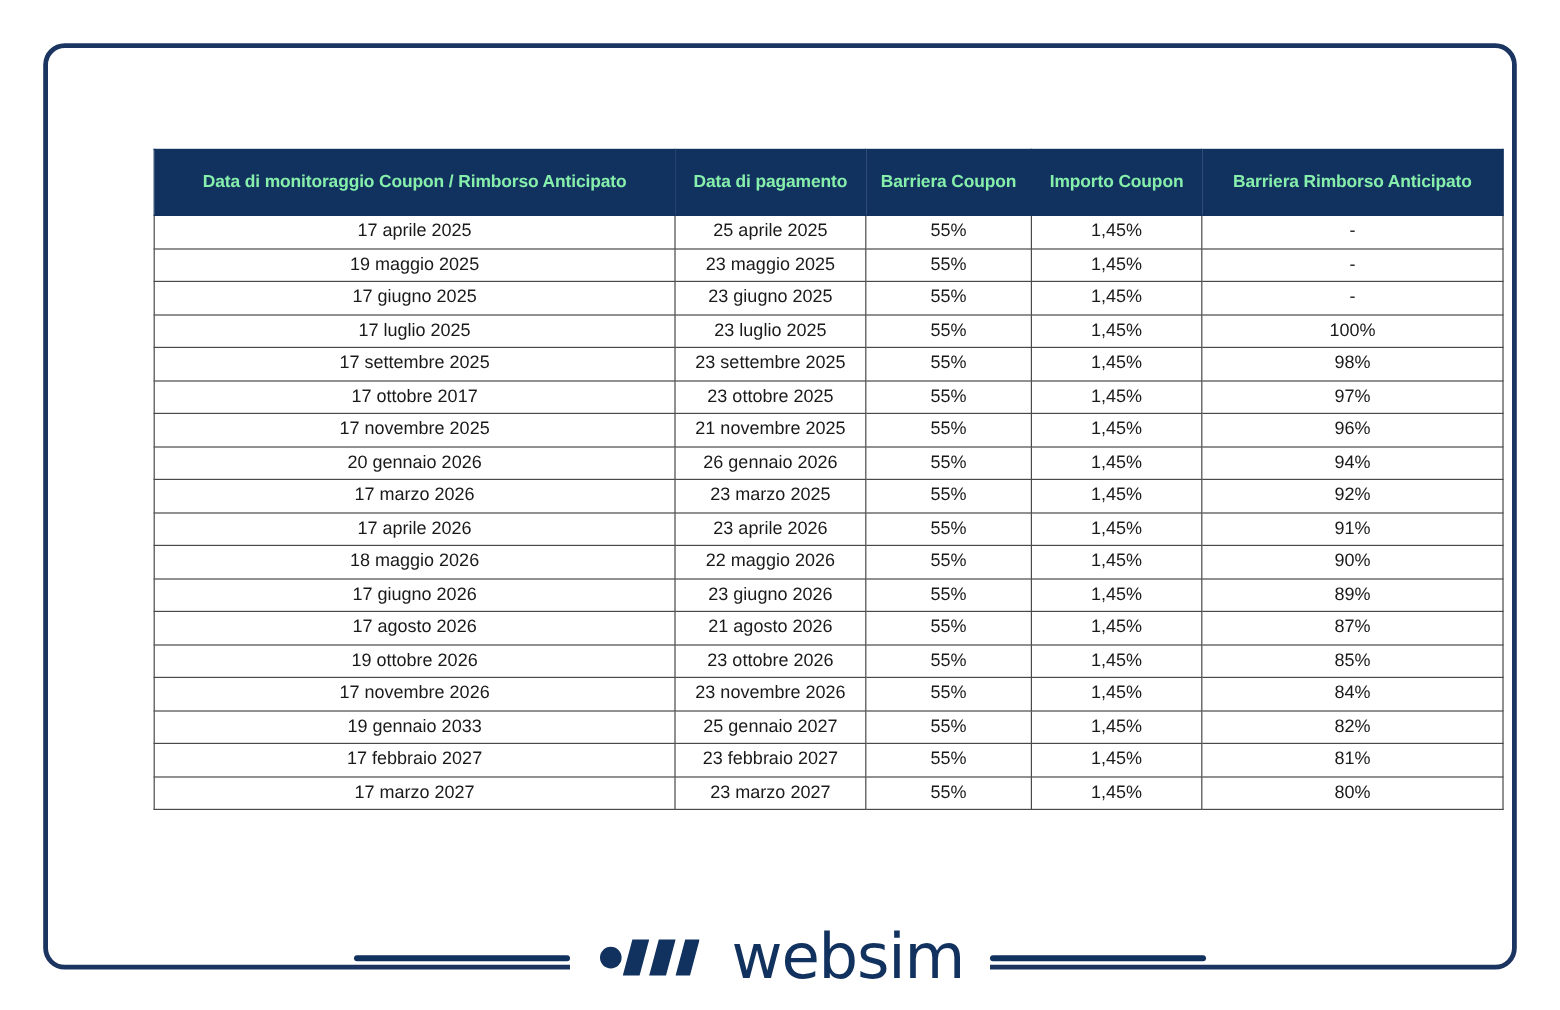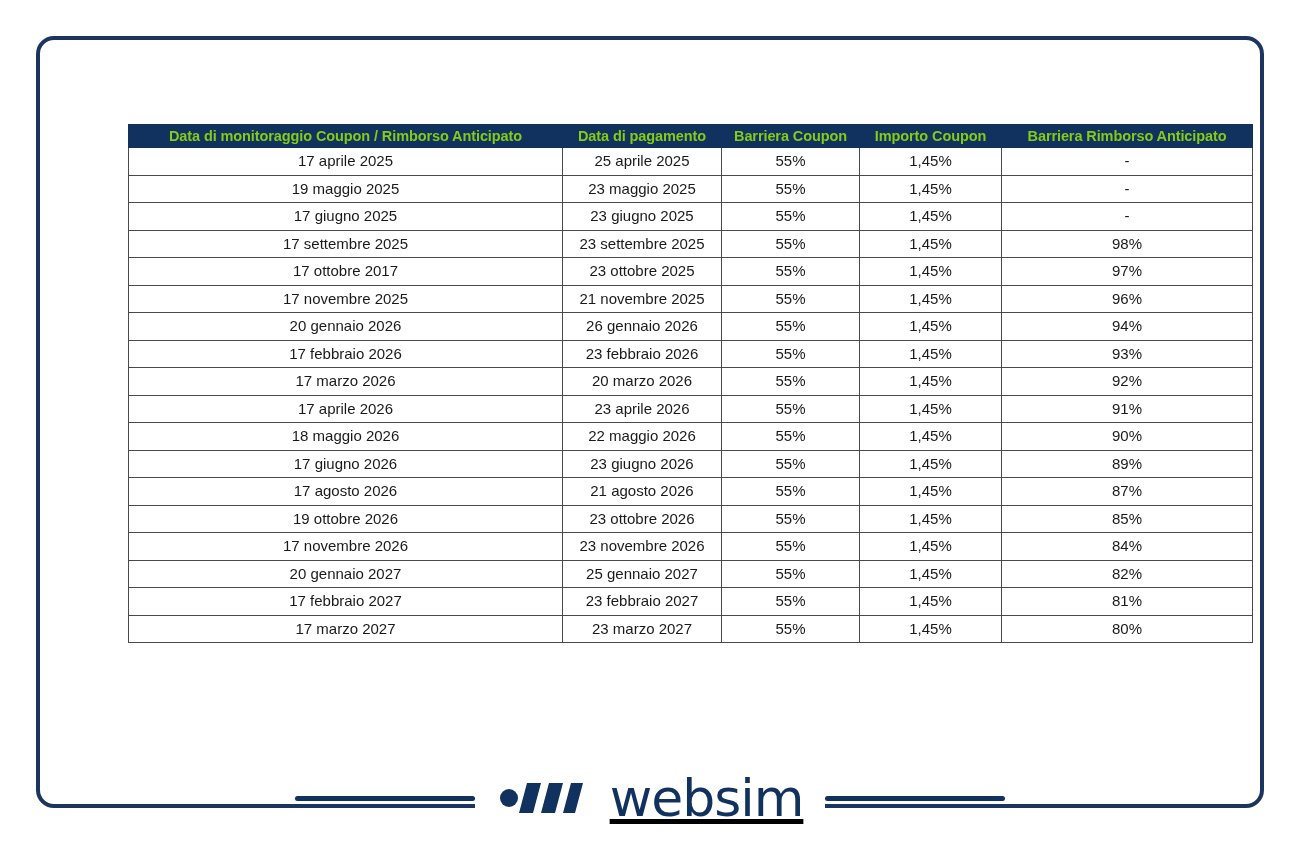--- a/index.html
+++ b/index.html
@@ -37,24 +37,24 @@
     top: 84px;
     width: 1124px;
   }
   table.data {
     border-collapse: collapse;
     width: 1124px;
     table-layout: fixed;
   }
   table.data th {
     background: #11315e;
-    color: #84cc16;
+    color: #86efac;
     font-size: 14.5px;
     font-weight: bold;
-    padding: 3px 4px;
+    padding: 19px 4px;
     text-align: center;
     border: 1px solid #11315e;
     white-space: nowrap;
     letter-spacing: -0.1px;
   }
   table.data td {
     font-size: 15px;
     color: #1a1a1a;
     text-align: center;
     padding: 4px 4px;
@@ -85,21 +85,20 @@
     background: #11315e;
     border-radius: 3px;
     width: 180px;
   }
   .brand {
     display: flex;
     align-items: center;
     gap: 27px;
     padding: 0 22px;
     background: #ffffff;
-    text-decoration: underline;
   }
   .brand-mark {
     display: block;
   }
   .brand-text {
     font-family: "DejaVu Sans", sans-serif;
     font-size: 52px;
     font-weight: 400;
     color: #11315e;
     letter-spacing: -1px;
@@ -146,20 +145,27 @@
               <td>-</td>
             </tr>
             <tr>
               <td>17 giugno 2025</td>
               <td>23 giugno 2025</td>
               <td>55%</td>
               <td>1,45%</td>
               <td>-</td>
             </tr>
             <tr>
+              <td>17 luglio 2025</td>
+              <td>23 luglio 2025</td>
+              <td>55%</td>
+              <td>1,45%</td>
+              <td>100%</td>
+            </tr>
+            <tr>
               <td>17 settembre 2025</td>
               <td>23 settembre 2025</td>
               <td>55%</td>
               <td>1,45%</td>
               <td>98%</td>
             </tr>
             <tr>
               <td>17 ottobre 2017</td>
               <td>23 ottobre 2025</td>
               <td>55%</td>
@@ -174,29 +180,22 @@
               <td>96%</td>
             </tr>
             <tr>
               <td>20 gennaio 2026</td>
               <td>26 gennaio 2026</td>
               <td>55%</td>
               <td>1,45%</td>
               <td>94%</td>
             </tr>
             <tr>
-              <td>17 febbraio 2026</td>
-              <td>23 febbraio 2026</td>
-              <td>55%</td>
-              <td>1,45%</td>
-              <td>93%</td>
-            </tr>
-            <tr>
               <td>17 marzo 2026</td>
-              <td>20 marzo 2026</td>
+              <td>23 marzo 2025</td>
               <td>55%</td>
               <td>1,45%</td>
               <td>92%</td>
             </tr>
             <tr>
               <td>17 aprile 2026</td>
               <td>23 aprile 2026</td>
               <td>55%</td>
               <td>1,45%</td>
               <td>91%</td>
@@ -230,21 +229,21 @@
               <td>85%</td>
             </tr>
             <tr>
               <td>17 novembre 2026</td>
               <td>23 novembre 2026</td>
               <td>55%</td>
               <td>1,45%</td>
               <td>84%</td>
             </tr>
             <tr>
-              <td>20 gennaio 2027</td>
+              <td>19 gennaio 2033</td>
               <td>25 gennaio 2027</td>
               <td>55%</td>
               <td>1,45%</td>
               <td>82%</td>
             </tr>
             <tr>
               <td>17 febbraio 2027</td>
               <td>23 febbraio 2027</td>
               <td>55%</td>
               <td>1,45%</td>

